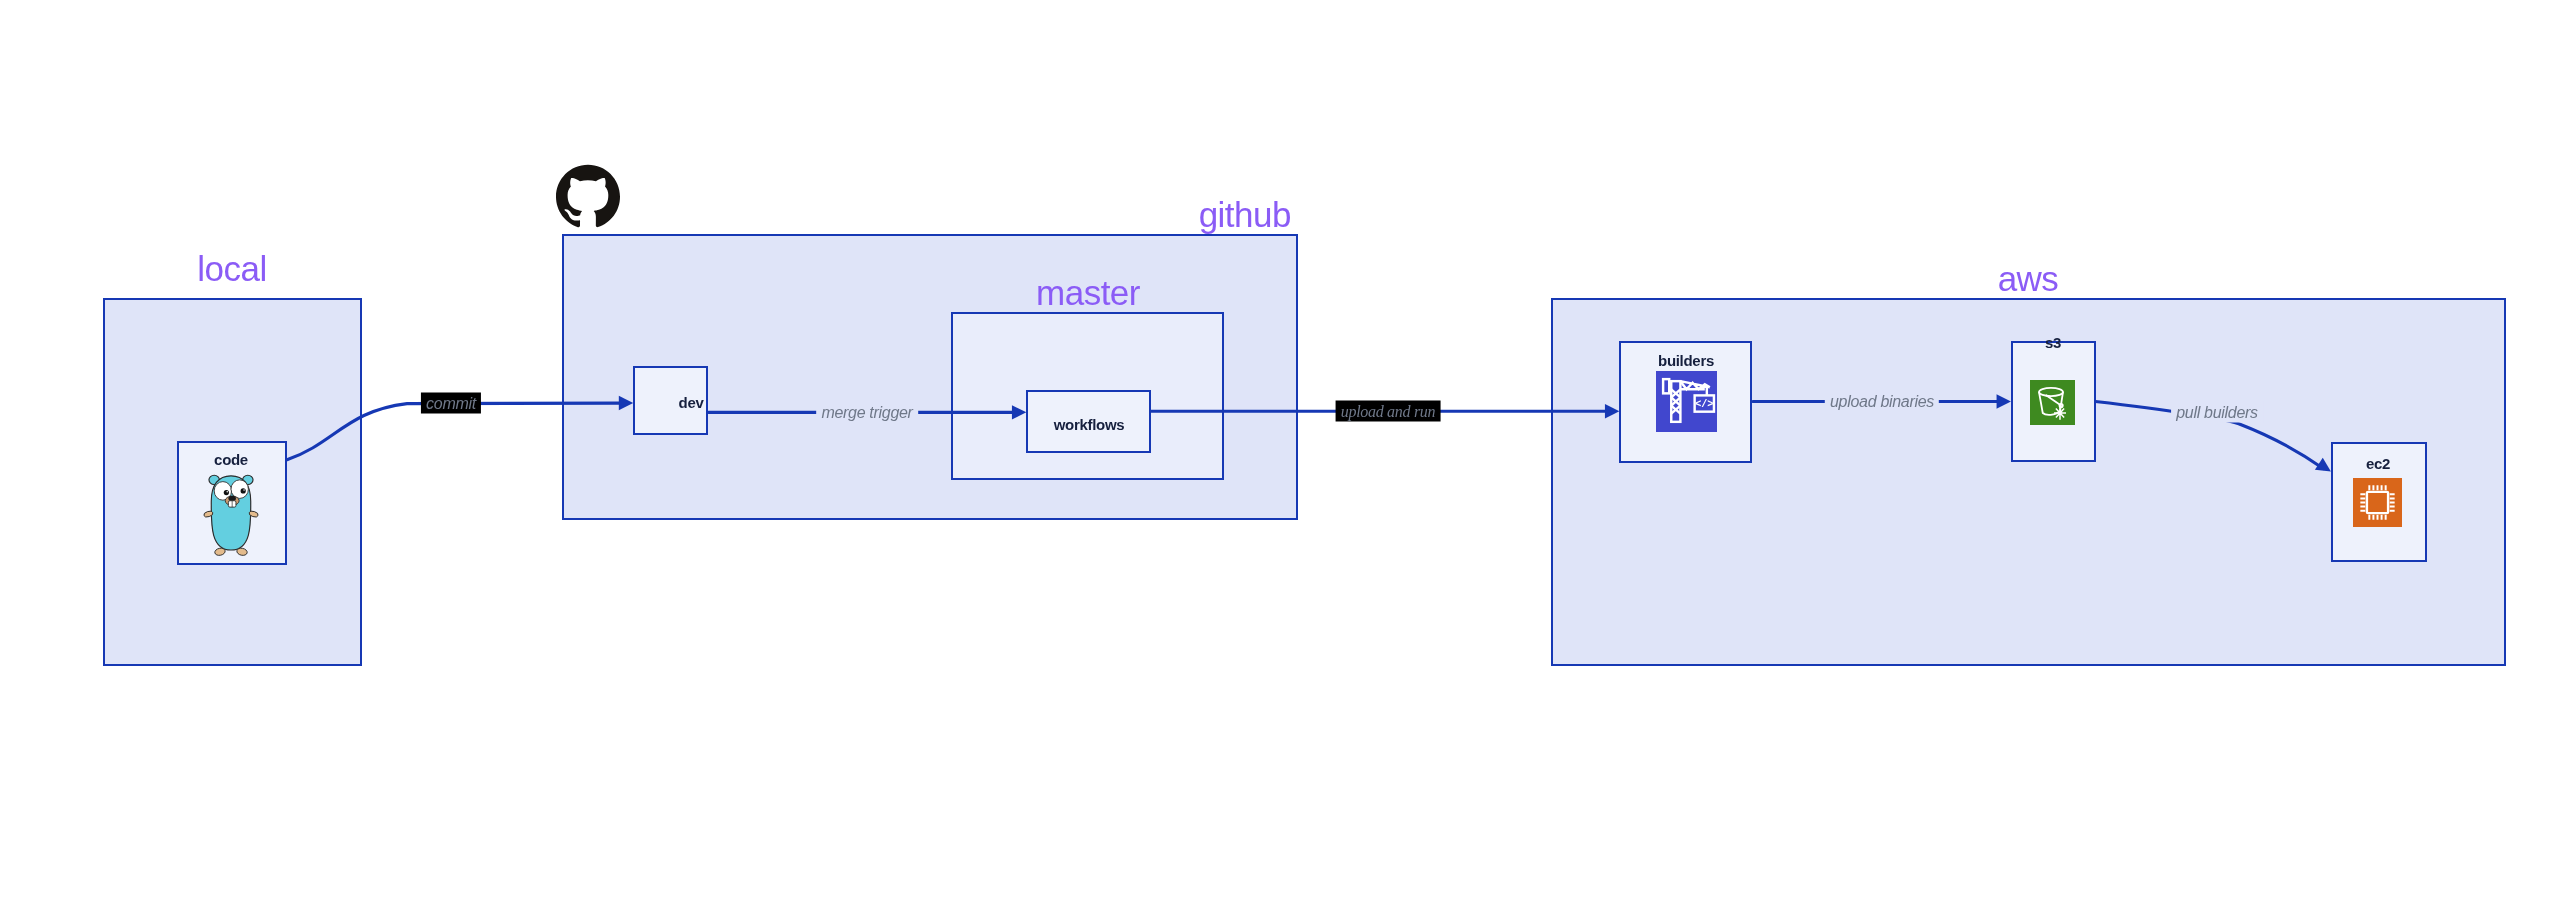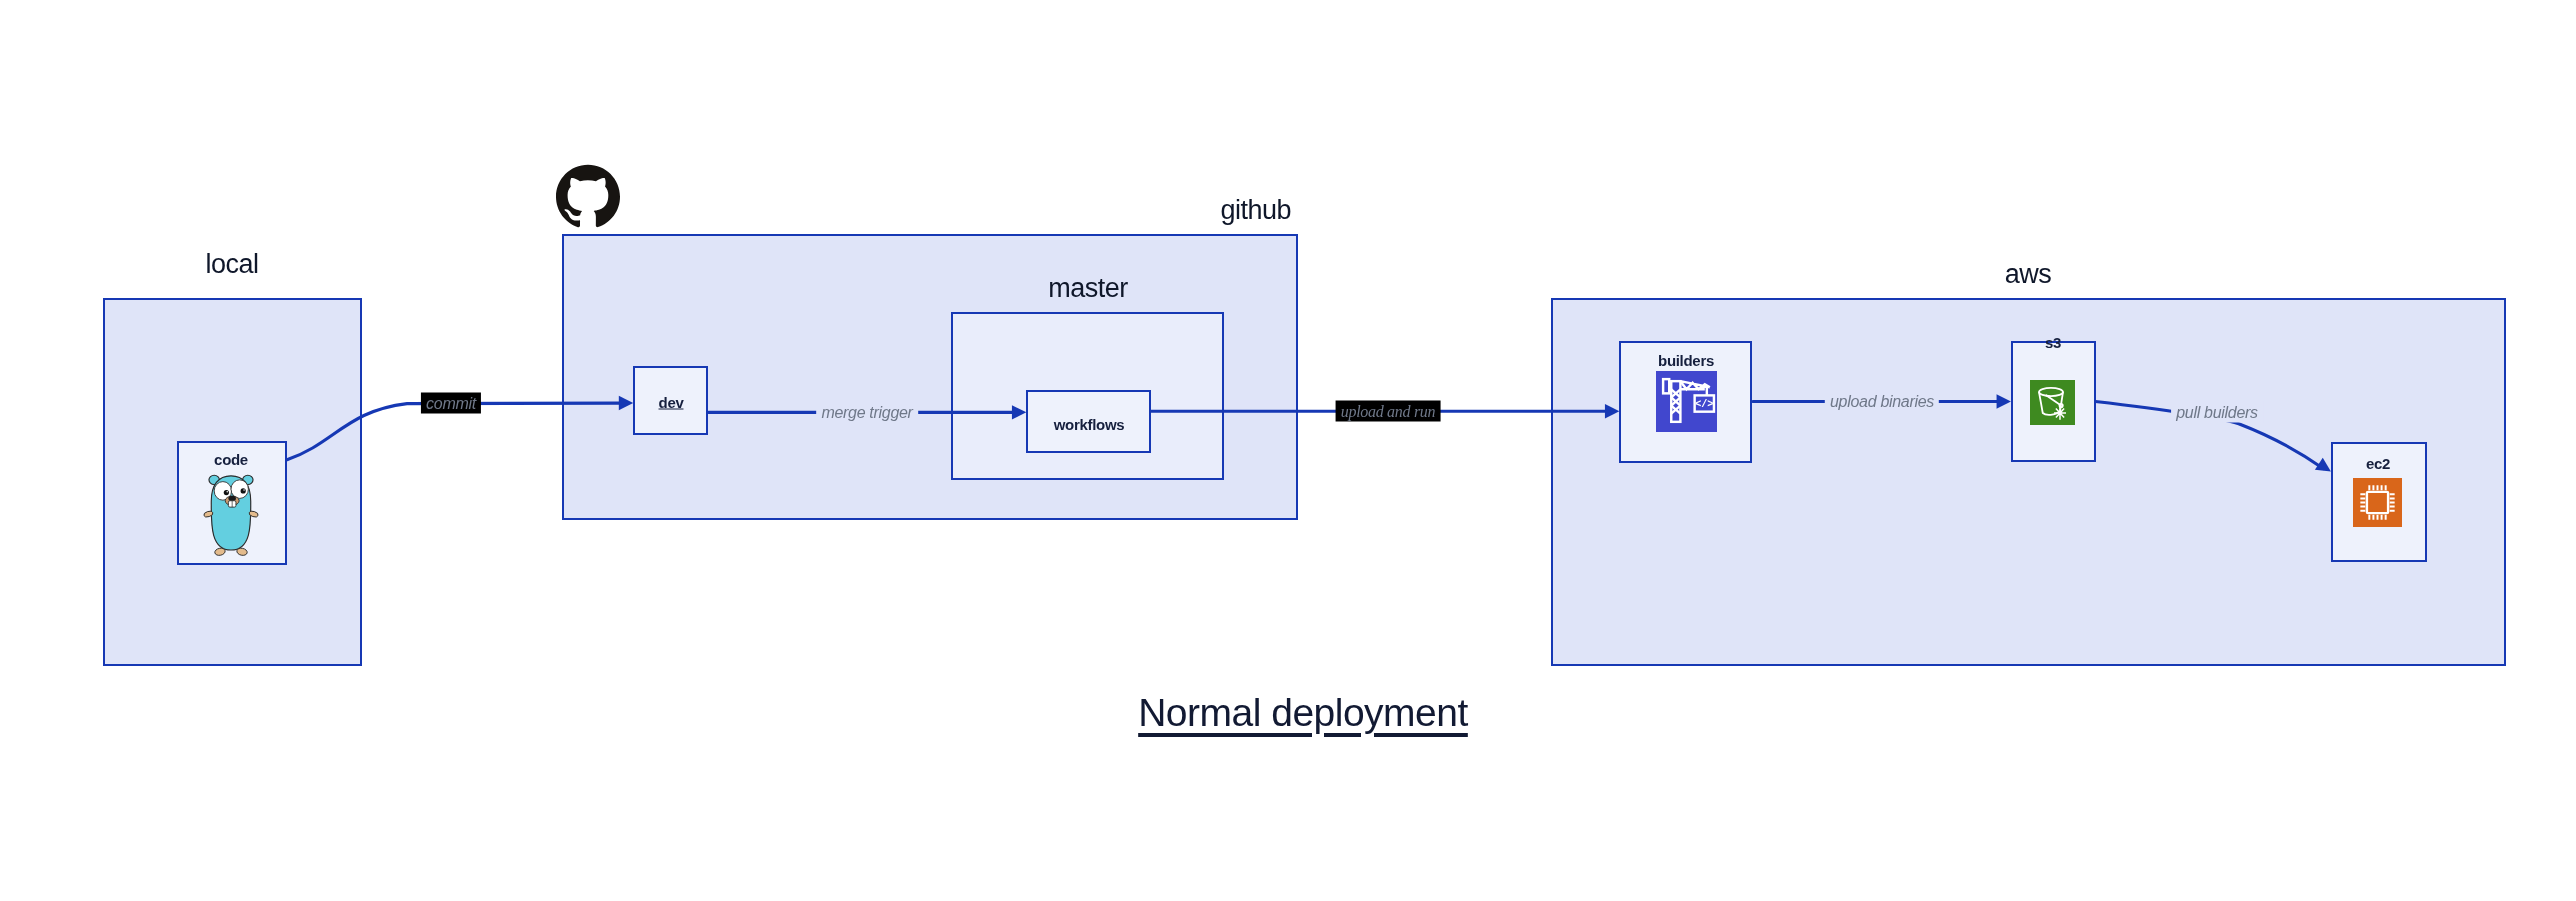--- a/index.html
+++ b/index.html
@@ -6,21 +6,21 @@
   .canvas{position:relative;width:2604px;height:902px;background:#ffffff;overflow:hidden;
           font-family:"Liberation Sans",sans-serif;}
   
   .group{position:absolute;box-sizing:border-box;background:#dfe4f8;border:2.6px solid #1638b4;z-index:1;}
   .group.master{background:#e9edfb;border-width:2.1px;}
   svg.edges{position:absolute;left:0;top:0;z-index:2;pointer-events:none;}
   .node{position:absolute;box-sizing:border-box;background:#eef2fc;border:2.1px solid #1638b4;z-index:3;}
   .icon-abs{position:absolute;z-index:4;}
   .node-label{position:absolute;z-index:5;transform:translate(-50%,-50%);
               font-size:15px;font-weight:bold;color:#16203e;white-space:nowrap;letter-spacing:-0.3px;}
-  .group-label{position:absolute;z-index:5;font-size:27px;font-weight:500;color:#0f172a;
+  .group-label{position:absolute;z-index:5;font-size:35px;font-weight:500;color:#8b5cf6;
                white-space:nowrap;letter-spacing:-0.5px;}
   .group-label.centered{transform:translateX(-50%);}
   .edge-label{position:absolute;z-index:5;transform:translate(-50%,-50%);
               font-size:16px;font-style:italic;color:#6f7889;white-space:nowrap;
               padding:1.5px 5.2px;letter-spacing:-0.3px;}
   .edge-label.on-white{background:#000000;}
   .edge-label.on-group{background:#dfe4f8;}
   .title{position:absolute;z-index:6;transform:translate(-50%,-50%);
          font-size:39px;font-weight:500;color:#121a33;white-space:nowrap;letter-spacing:-0.5px;
          text-decoration:underline;text-decoration-thickness:3.6px;text-underline-offset:7.2px;}
@@ -114,33 +114,32 @@
     <rect x="17" y="17" width="26" height="26" rx="1.5" stroke="#ffffff" stroke-width="3" fill="none"></rect>
     <g stroke="#ffffff" stroke-width="2.4">
       <path d="M20 9 V15 M25 9 V15 M30 9 V15 M35 9 V15 M40 9 V15"></path>
       <path d="M20 45 V51 M25 45 V51 M30 45 V51 M35 45 V51 M40 45 V51"></path>
       <path d="M9 20 H15 M9 25 H15 M9 30 H15 M9 35 H15 M9 40 H15"></path>
       <path d="M45 20 H51 M45 25 H51 M45 30 H51 M45 35 H51 M45 40 H51"></path>
     </g>
   </svg>
 
   <div class="node-label" style="left:231px;top:459px;">code</div>
-  <div class="node-label" style="left:671px;top:402px;text-decoration:underline;">dev</div>
+  <div class="node-label" style="left:691px;top:402px;">dev</div>
   <div class="node-label" style="left:1089px;top:424px;">workflows</div>
   <div class="node-label" style="left:1686px;top:360px;">builders</div>
   <div class="node-label" style="left:2053px;top:342px;">s3</div>
   <div class="node-label" style="left:2378px;top:463px;">ec2</div>
 
   <div class="group-label centered" style="left:232px;top:249px;">local</div>
   <div class="group-label" style="right:1313px;top:195px;">github</div>
   <div class="group-label centered" style="left:1088px;top:273px;">master</div>
   <div class="group-label centered" style="left:2028px;top:259px;">aws</div>
 
   <div class="edge-label on-white" style="left:451px;top:403px;">commit</div>
   <div class="edge-label on-group" style="left:867px;top:412px;">merge trigger</div>
   <div class="edge-label on-white" style="left:1388px;top:411px;font-family:Liberation Serif, serif;">upload and run</div>
   <div class="edge-label on-group" style="left:1882px;top:401px;">upload binaries</div>
   <div class="edge-label on-group" style="left:2217px;top:412px;">pull builders</div>
 
-  <div class="title" style="left:1303px;top:713px;">Normal deployment</div>
 
 </div>
 
 
 </body></html>

